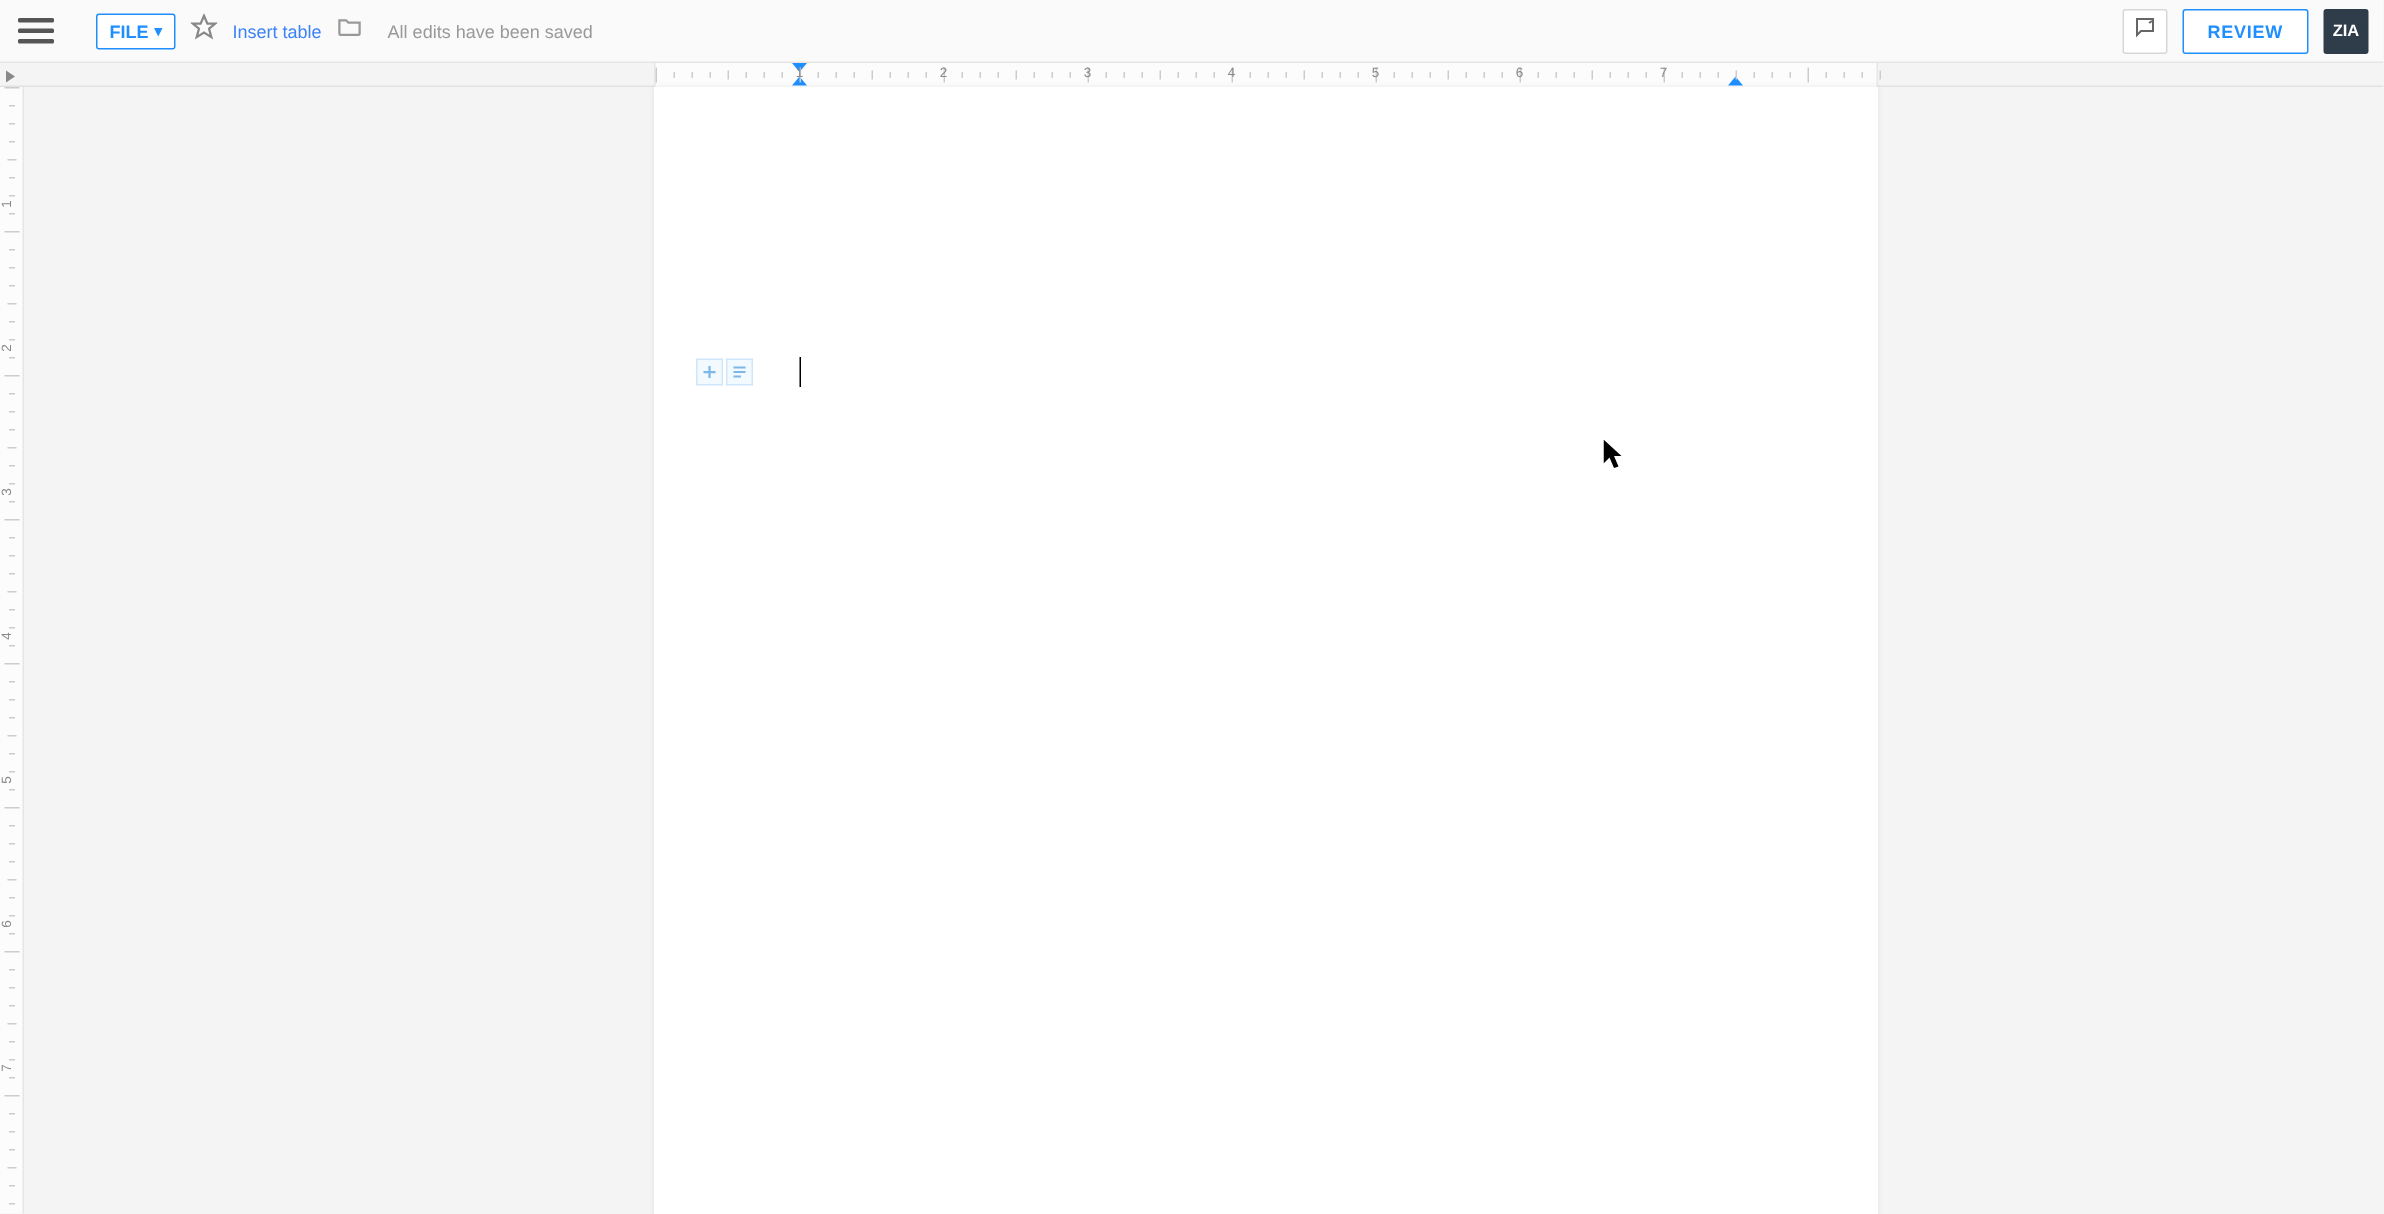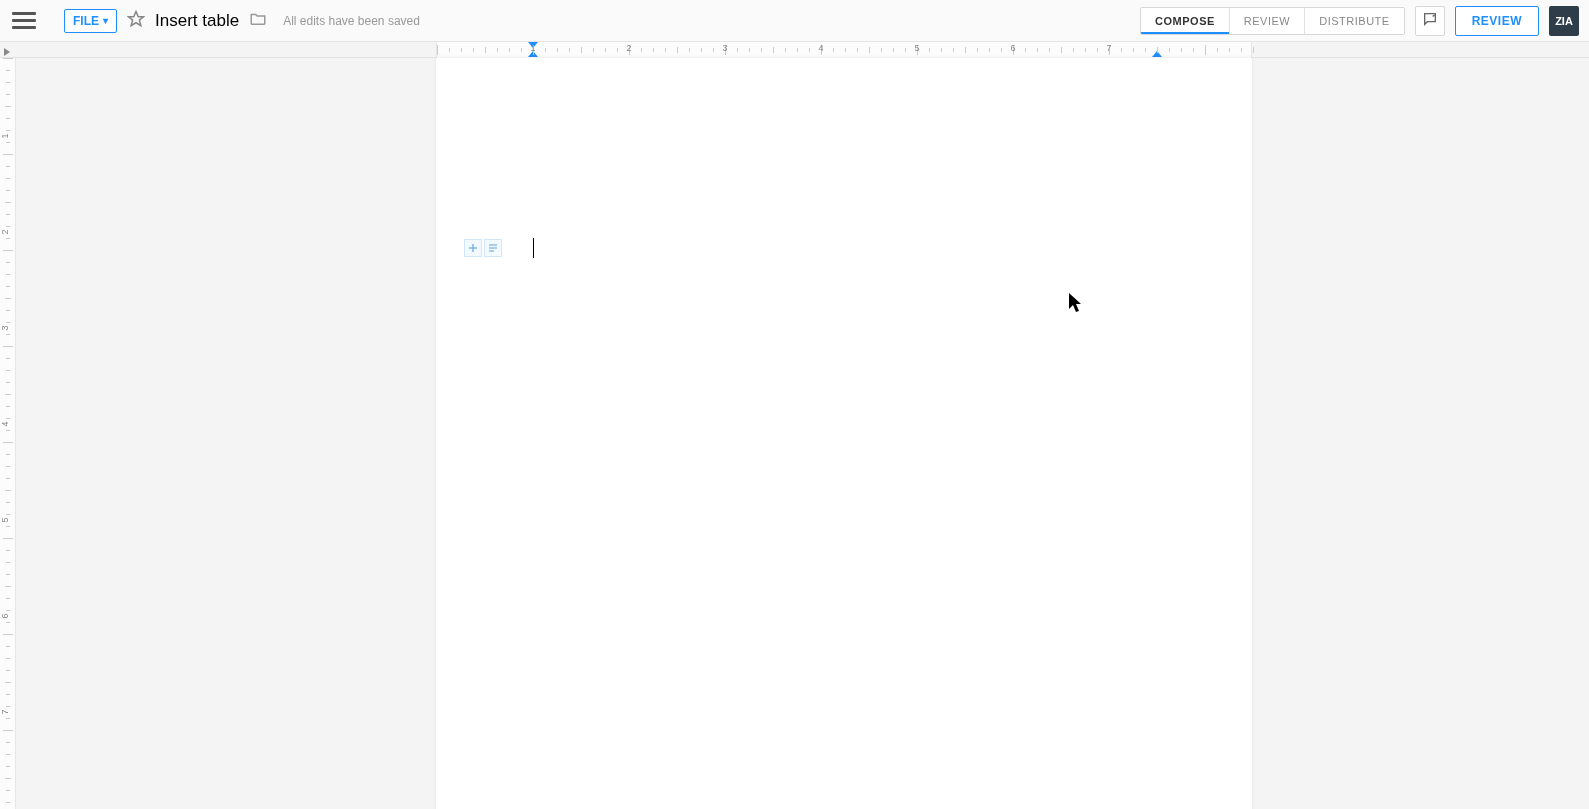--- a/index.html
+++ b/index.html
@@ -38,21 +38,21 @@
     background: #fff;
     font-size: 12px; font-weight: 600;
     padding: 4px 8px;
     border-radius: 2px;
     cursor: pointer;
     margin-left: 18px;
   }
   .file-btn .caret { font-size: 10px; }
   .star-icon { color: #888; cursor: pointer; }
   .doc-title {
-    font-size: 17px; color: #000000;
+    font-size: 12px; color: #3b82f6;
   }
   .folder-icon { color: #888; cursor: pointer; }
   .save-status {
     font-size: 12px; color: #999;
     margin-left: 6px;
   }
 
   .toolbar-right {
     margin-left: auto;
     display: flex; align-items: center; gap: 10px;
@@ -249,25 +249,20 @@
 
   <span class="folder-icon">
     <svg width="18" height="18" viewBox="0 0 24 24" fill="none" stroke="#999" stroke-width="2">
       <path d="M3 6h6l2 2h10v10a1 1 0 0 1-1 1H4a1 1 0 0 1-1-1V6z"></path>
     </svg>
   </span>
 
   <span class="save-status">All edits have been saved</span>
 
   <div class="toolbar-right">
-    <div class="seg-tabs">
-      <div class="seg-tab active">COMPOSE</div>
-      <div class="seg-tab">REVIEW</div>
-      <div class="seg-tab">DISTRIBUTE</div>
-    </div>
 
     <div class="comment-btn">
       <span>
         <svg width="16" height="16" viewBox="0 0 24 24" fill="none" stroke="#666" stroke-width="2">
           <path d="M4 4h16v12H8l-4 4V4z"></path>
           <path d="M16 8l3-2"></path>
         </svg>
       </span>
     </div>
 

